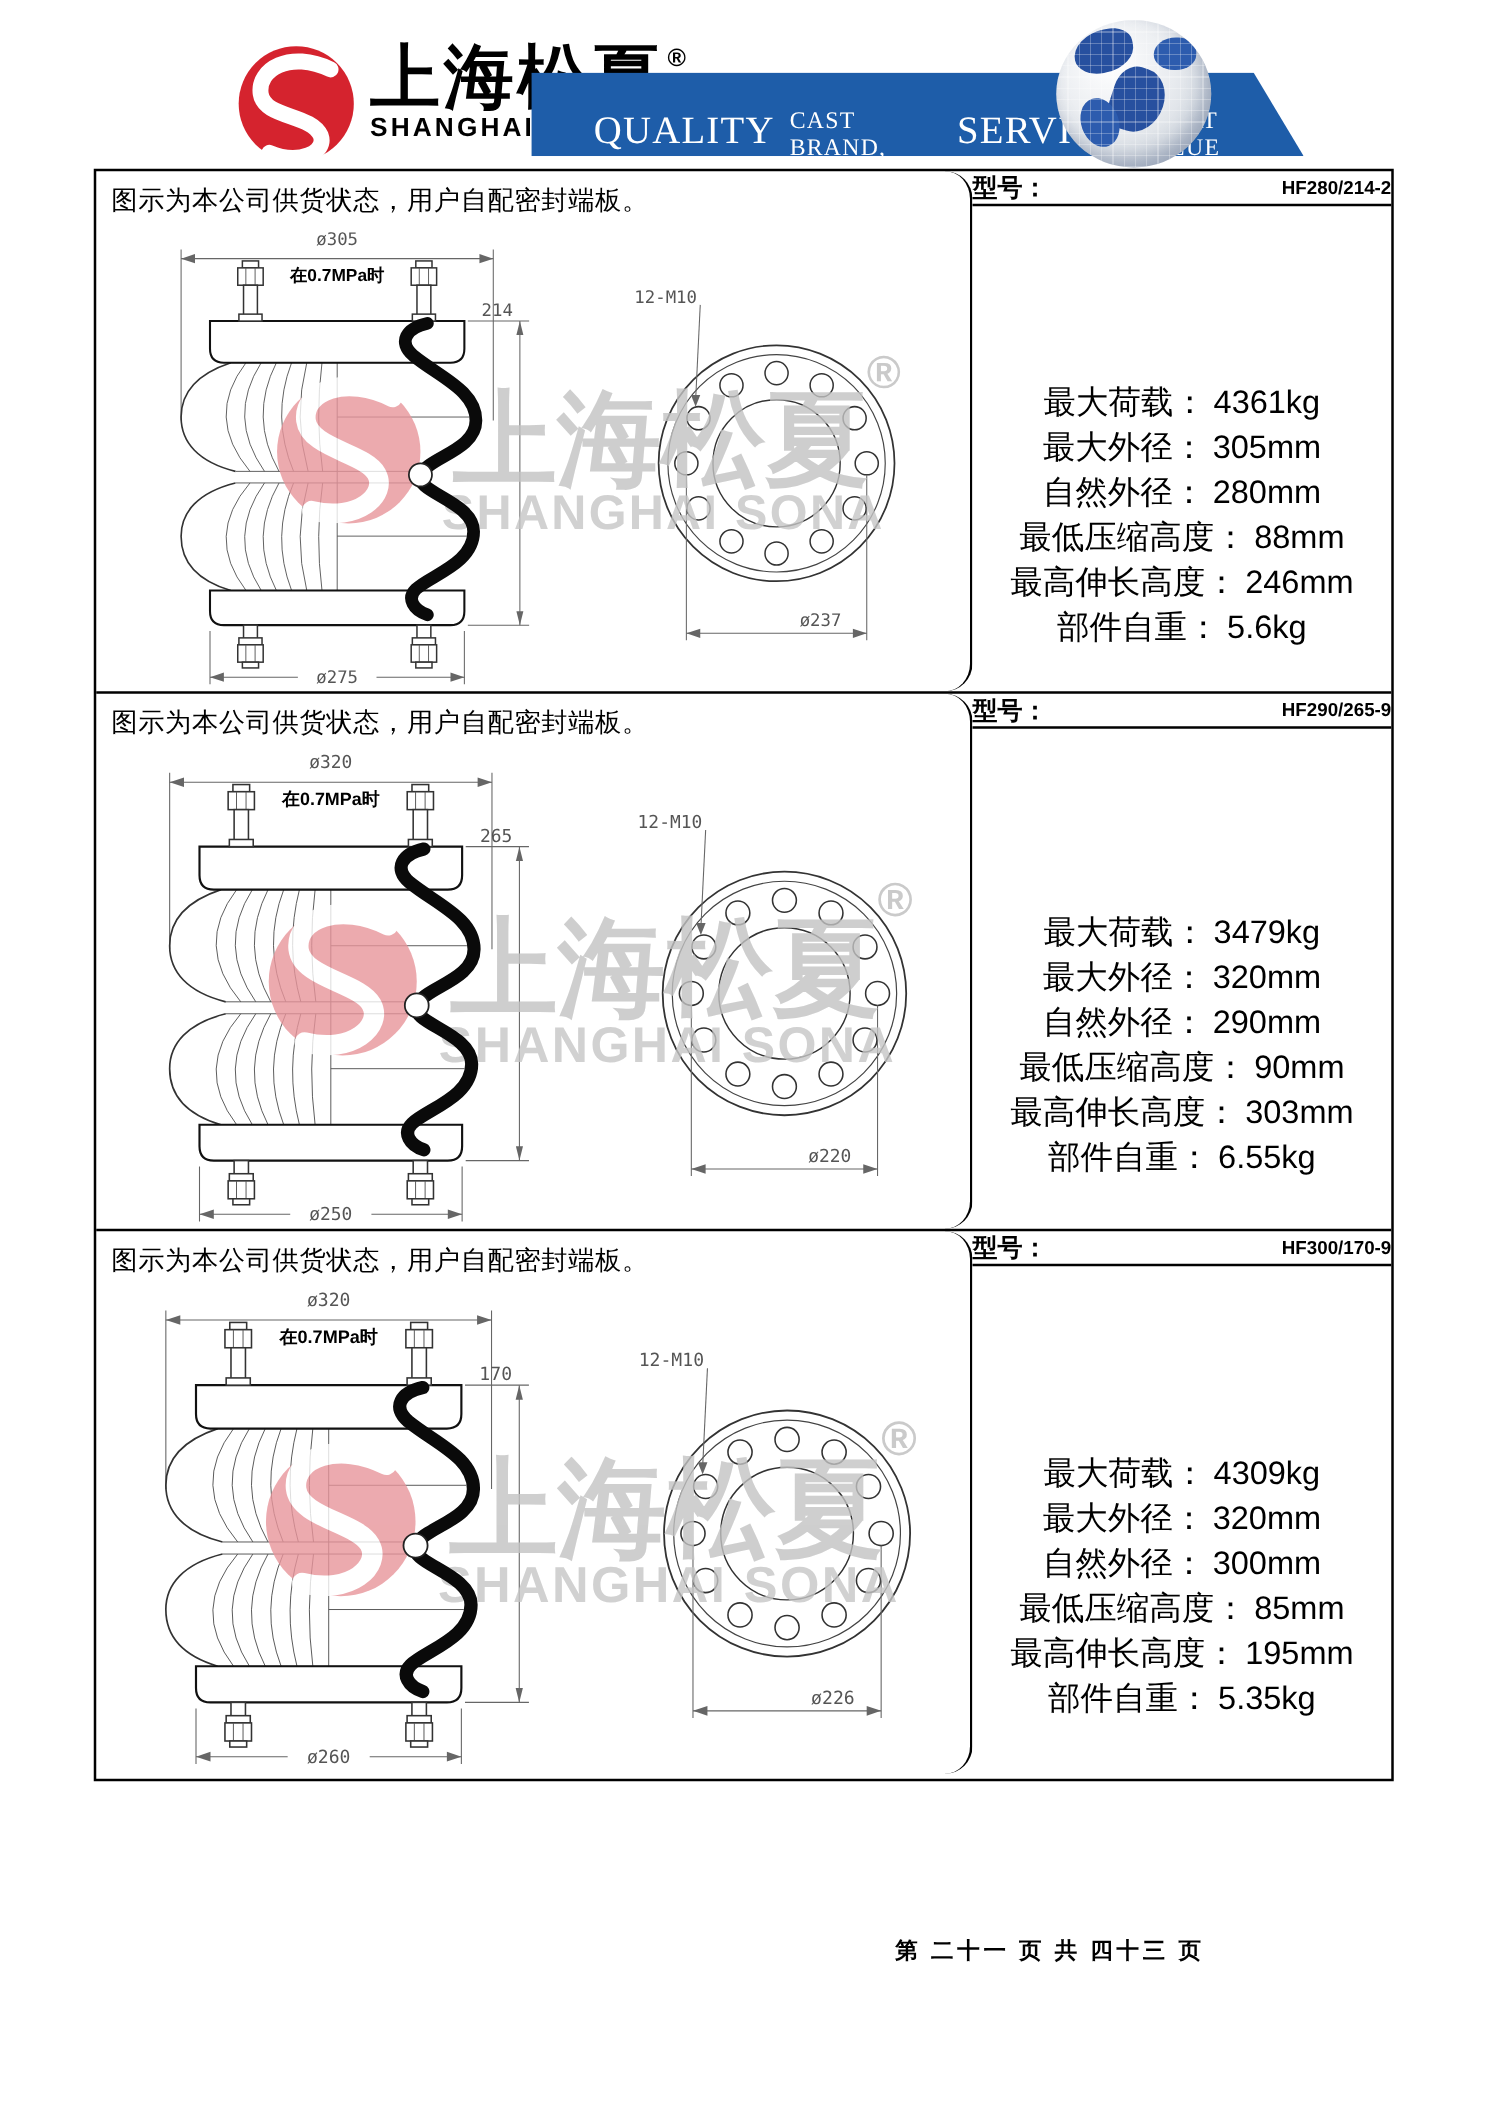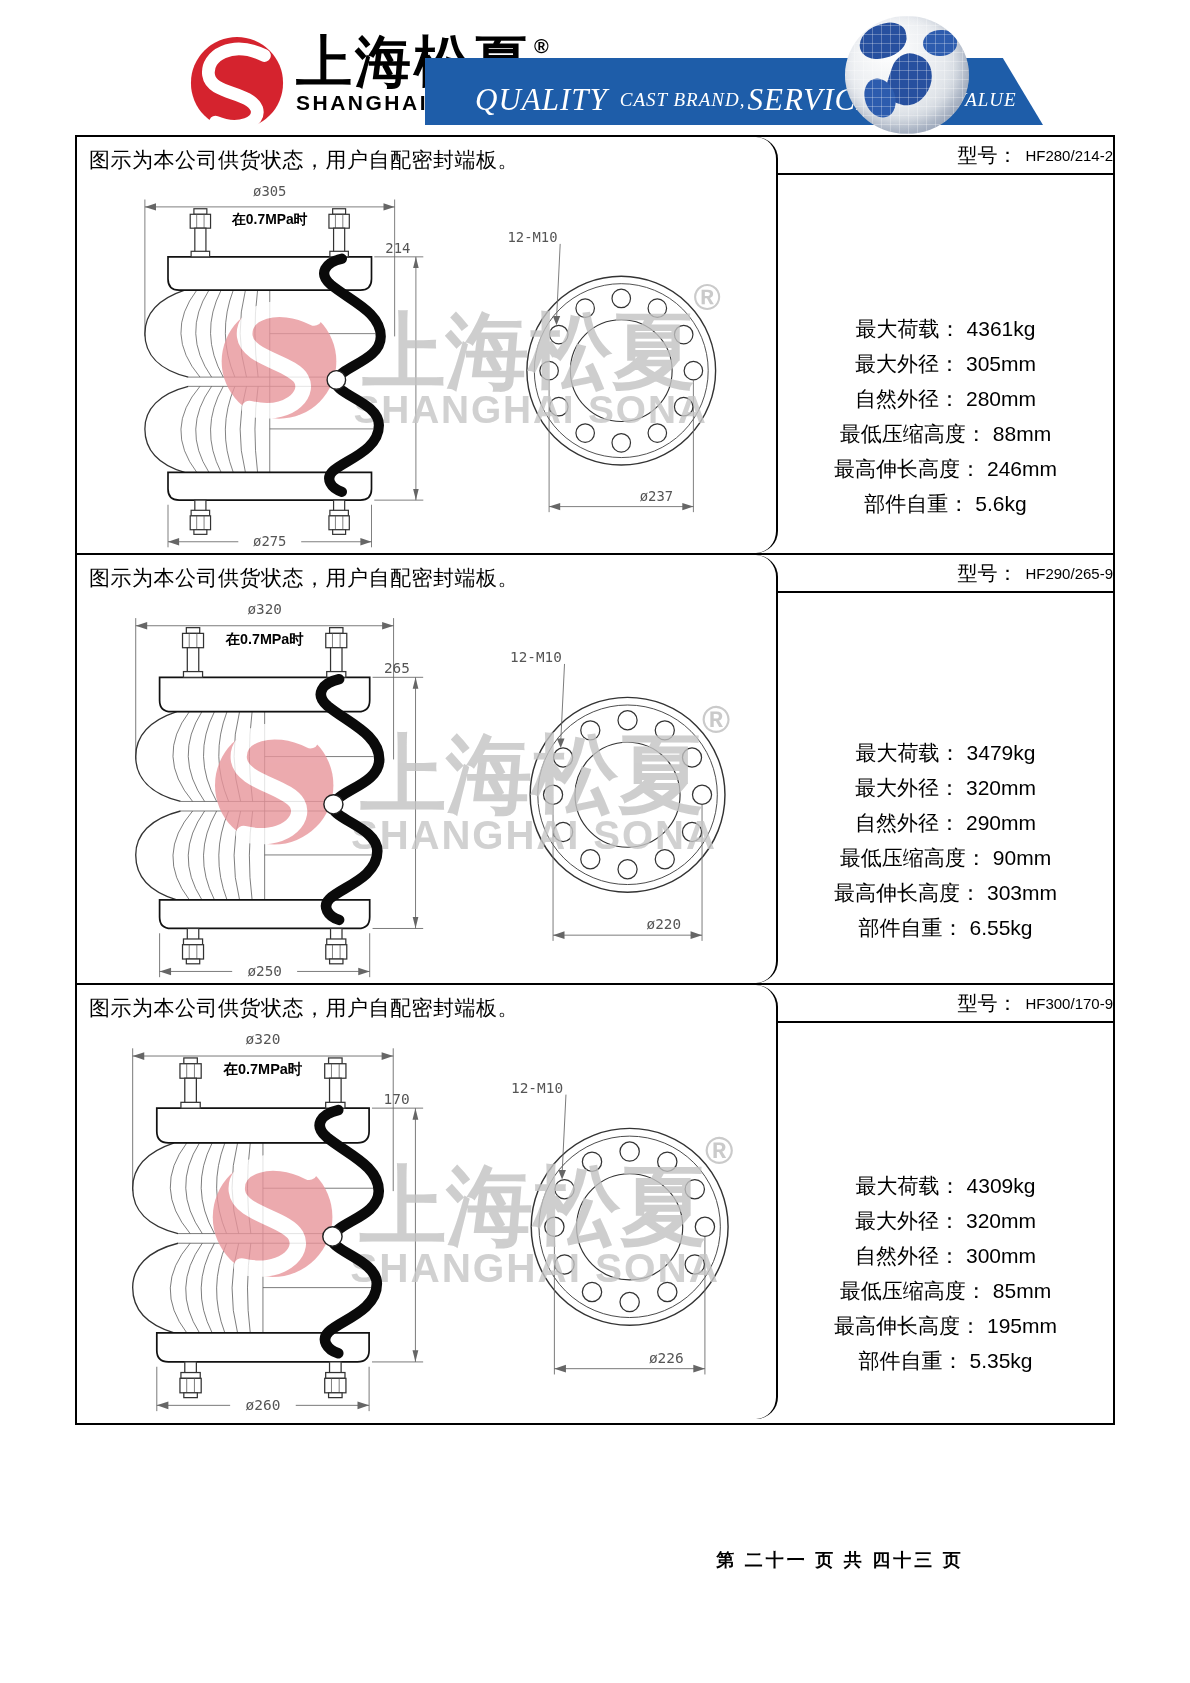--- a/index.html
+++ b/index.html
@@ -9,22 +9,22 @@
   }
   
   .logo{position:absolute;left:188px;top:34px;display:flex;align-items:flex-start;}
   .logo-text{margin-left:10px;line-height:1;}
   .logo-cn{font-size:56px;font-weight:900;letter-spacing:3px;font-family:"Liberation Sans",sans-serif;}
   .logo-reg{font-size:20px;font-weight:700;vertical-align:28px;margin-left:2px;}
   .logo-en{font-size:21px;font-weight:700;letter-spacing:2.5px;margin-top:2px;}
   .banner{
     position:absolute;left:425px;top:58px;width:618px;height:67px;background:#1e5da9;
     clip-path:polygon(0 0,93.5% 0,100% 100%,0 100%);
-    display:flex;align-items:center;padding-left:50px;box-sizing:border-box;
-    color:#fff;font-family:"Liberation Serif",serif;padding-top:16px;font-style:italic;
+    display:flex;align-items:flex-start;padding-left:50px;box-sizing:border-box;
+    color:#fff;font-family:"Liberation Serif",serif;padding-top:28px;
   }
   .banner .big{font-size:31px;letter-spacing:1px;}
   .banner .small{font-size:19px;margin:0 2px 0 12px;letter-spacing:1px;}
   .banner .small2{font-size:19px;margin-left:10px;letter-spacing:1px;}
   .globe{
     position:absolute;left:845px;top:16px;width:124px;height:118px;border-radius:50%;
     background:radial-gradient(circle at 35% 30%,#ffffff 0%,#e8ebef 45%,#bfc8d2 100%);
     overflow:hidden;box-shadow:inset -6px -8px 14px rgba(60,80,120,.35);
   }
   .globe .blob{position:absolute;background:#27509f;}
@@ -37,25 +37,25 @@
                repeating-linear-gradient(90deg,rgba(255,255,255,.28) 0 1px,transparent 1px 9px);}
   
   .sheet{position:absolute;left:75px;top:135px;width:1040px;height:1290px;border:2px solid #000;box-sizing:border-box;}
   .row{display:grid;grid-template-columns:701px 1fr;border-bottom:2px solid #000;box-sizing:border-box;}
   .row:last-child{border-bottom:none;}
   .r1{height:418px;}.r2{height:430px;}.r3{height:434px;}
   .cell-draw{position:relative;border-right:2px solid #000;box-sizing:border-box;overflow:hidden;border-radius:22px;}
   .caption{padding:9px 6px 0 12px;font-family:"Liberation Serif",serif;font-size:21px;letter-spacing:.5px;}
   .drawing{position:absolute;left:1px;top:44px;}
   .cell-spec{display:flex;flex-direction:column;box-sizing:border-box;}
-  .model-row{height:38px;border-bottom:2px solid #000;display:flex;align-items:center;justify-content:flex-end;gap:8px;box-sizing:border-box;}
+  .model-row{height:28px;border-bottom:2px solid #000;display:flex;align-items:center;justify-content:space-between;gap:8px;box-sizing:border-box;font-weight:bold;}
   .model-label{font-family:"Liberation Serif",serif;font-size:20px;}
   .model-value{font-size:15px;}
   .specs{flex:1;display:flex;flex-direction:column;justify-content:center;align-items:center;gap:9px;padding-top:104px;box-sizing:border-box;}
-  .spec-line{font-size:21px;line-height:26px;white-space:nowrap;}
+  .spec-line{font-size:26px;line-height:26px;white-space:nowrap;}
   .spec-line .lab{font-family:"Liberation Serif",serif;}
   .spec-line .val{font-family:"Liberation Sans",sans-serif;margin-left:6px;}
   
   .footer{position:absolute;left:600px;top:1548px;width:480px;text-align:center;
     font-family:"Liberation Serif",serif;font-weight:700;font-size:18px;letter-spacing:3px;}
   
   svg .thin{stroke:#555;stroke-width:.8;fill:none;}
   svg .med{stroke:#333;stroke-width:1.3;fill:#fff;}
   svg .thk{stroke:#111;stroke-width:1.8;fill:#fff;}
   svg .noF{fill:none;}

